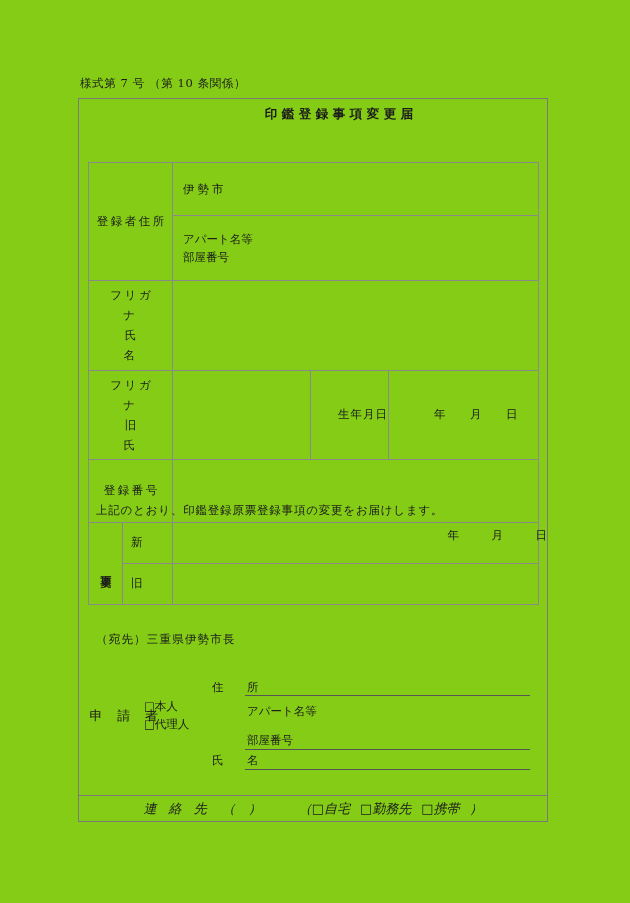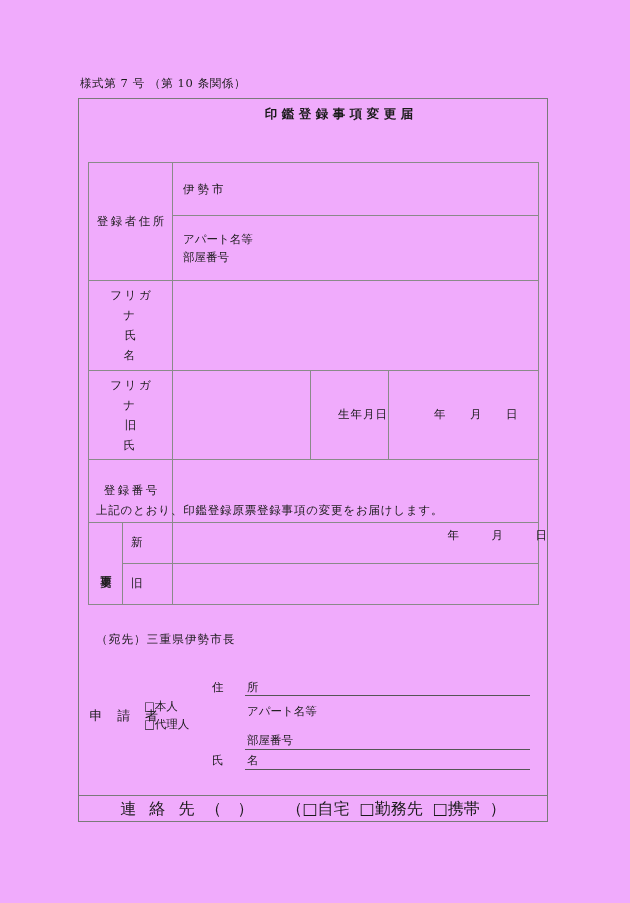--- a/index.html
+++ b/index.html
@@ -13,21 +13,21 @@
     height: 903px;
     position: relative;
     font-family: "DejaVu Serif", "Liberation Serif", serif;
     color: #1a1a1a;
     overflow: hidden;
   }
 
   .page {
     position: absolute;
     inset: 0;
-    background: #f0abfc;
+    background: #84cc16;
   }
 
   
   .form-no {
     position: absolute;
     left: 80px;
     top: 76px;
     font-size: 11.5px;
     letter-spacing: 0.6px;
     white-space: nowrap;
@@ -204,21 +204,22 @@
     position: absolute;
     left: 78px;
     top: 795px;
     width: 470px;
     height: 27px;
     border-top: 1.2px solid #7a7a7a;
     box-sizing: border-box;
     display: flex;
     align-items: center;
     justify-content: center;
-    font-size: 16px;
+    font-size: 13px;
+    font-style: italic;
   }
   .contact-inner { white-space: nowrap; }
   .contact-inner .ct-label { letter-spacing: 4px; text-indent: 4px; }
   .contact-inner .ct-paren { display: inline-block; width: 62px; text-align: center; }
   .contact-inner .ct-types { margin-left: 26px; }
   .contact-inner .ct-types b { font-weight: normal; margin-right: 10px; }
 </style>
 </head>
 <body>
 

